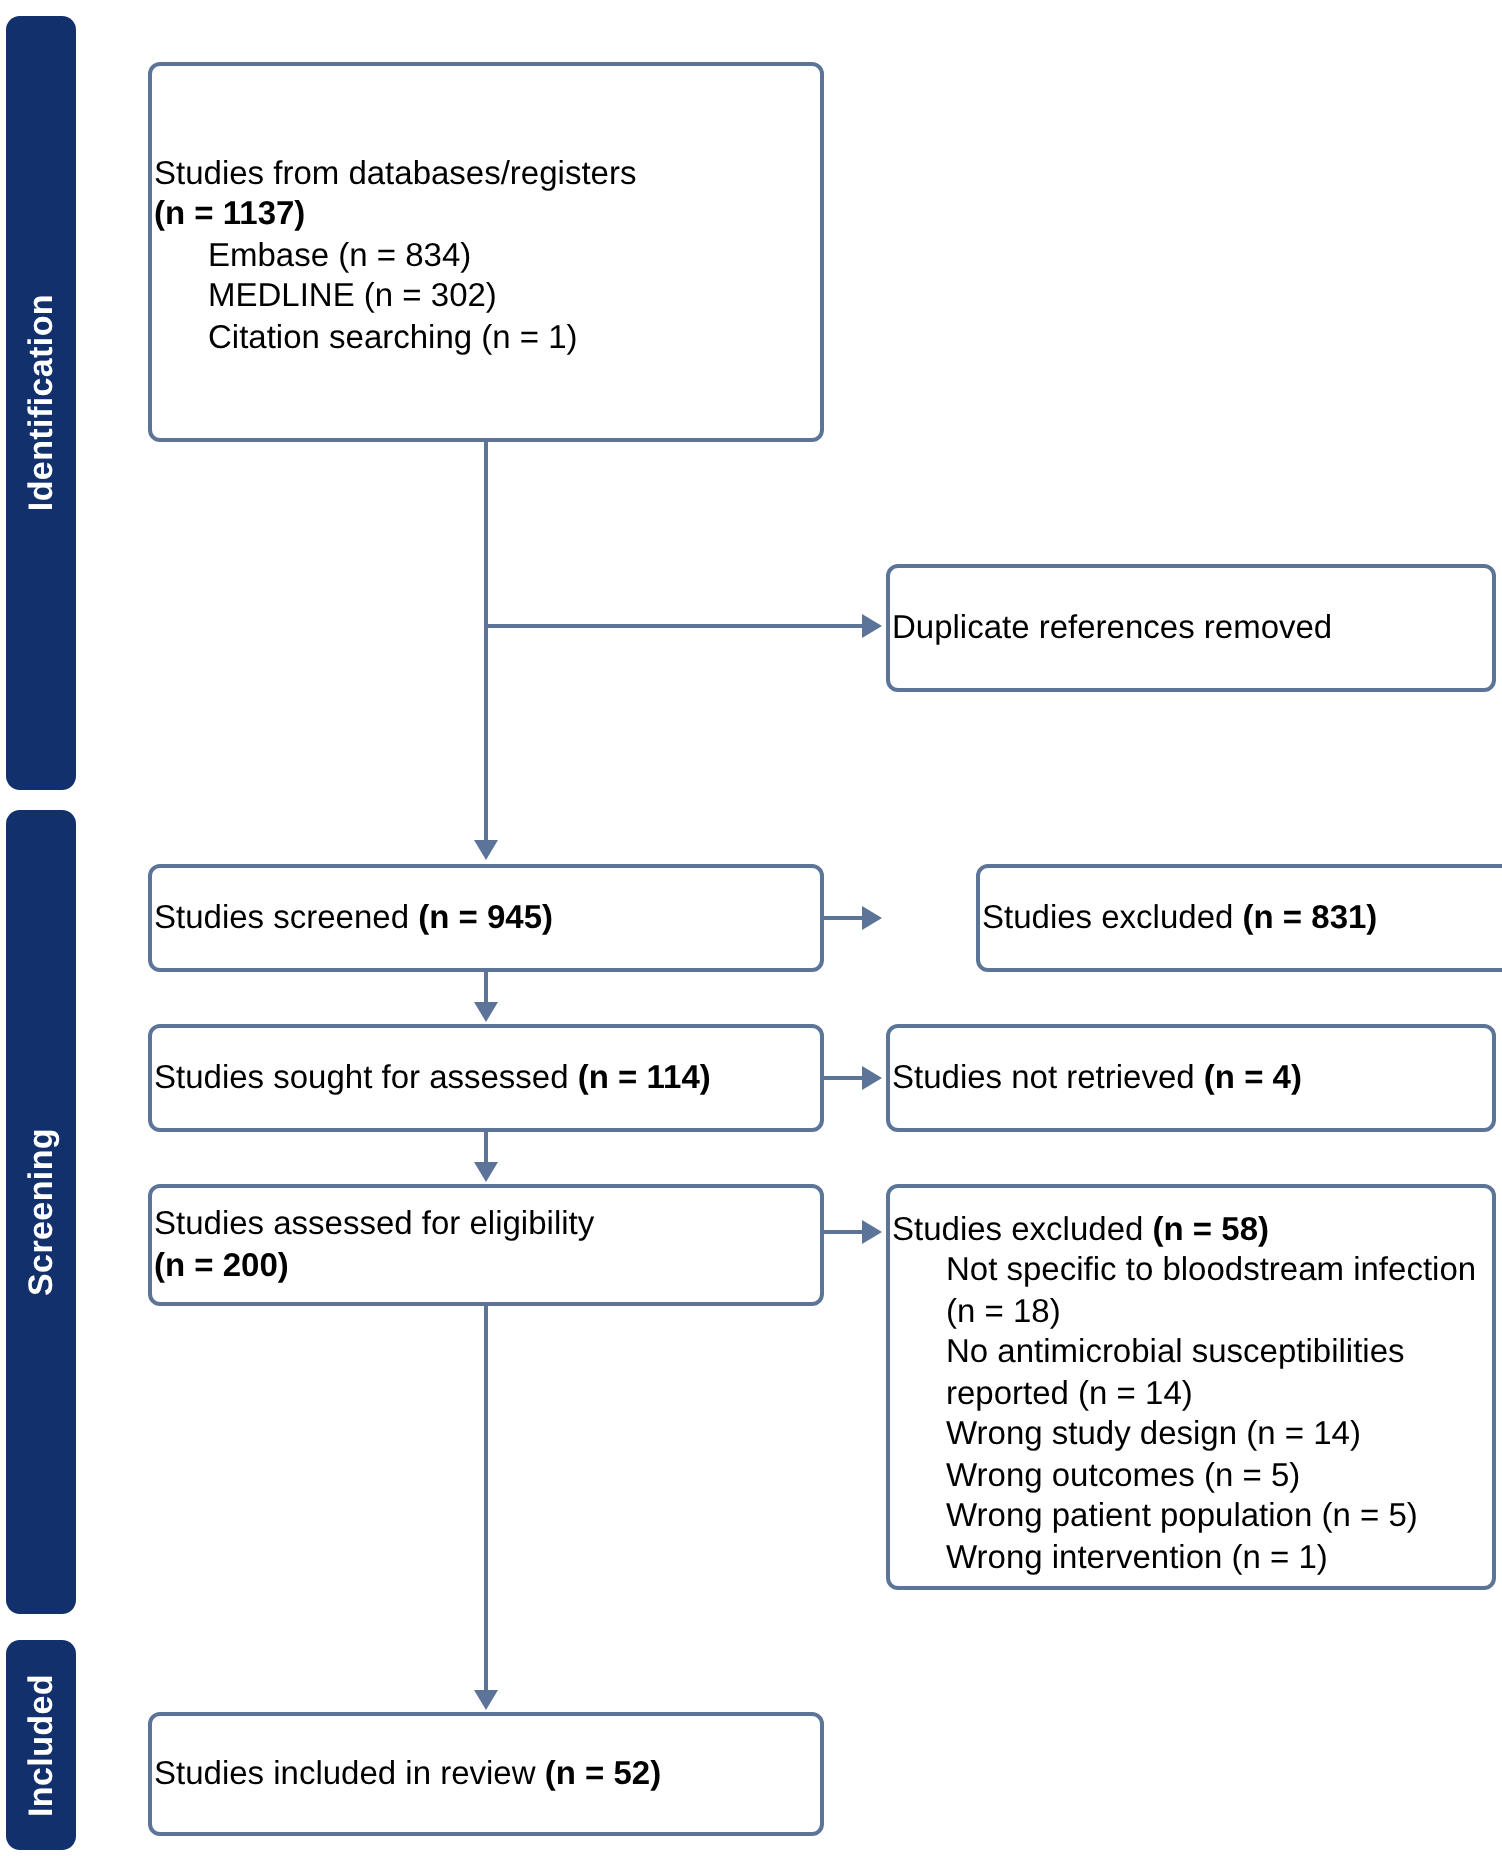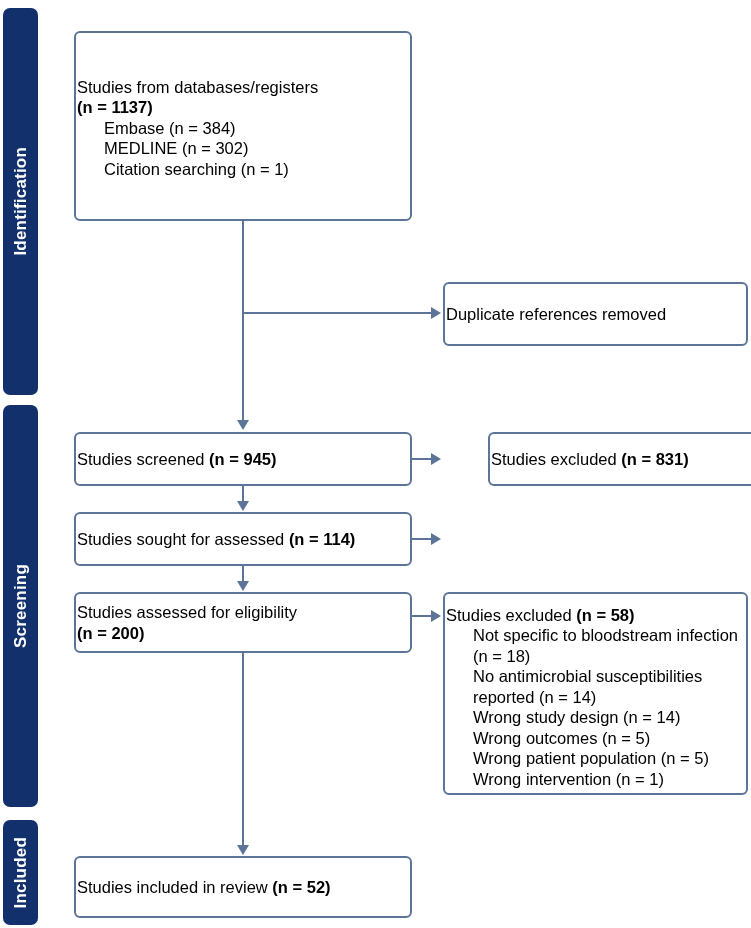--- a/index.html
+++ b/index.html
@@ -110,21 +110,21 @@
     <span class="phase-label">Screening</span>
   </div>
 
   <div class="phase-bar" style="left:3px; top:820px; width:35px; height:105px;">
     <span class="phase-label">Included</span>
   </div>
 
   <div class="box top-align" style="left:74px; top:31px; width:338px; height:190px; padding-top:44px;">
     <div class="line">Studies from databases/registers</div>
     <div class="line"><b>(n = 1137)</b></div>
-    <div class="line sub">Embase (n = 384)</div>
+    <div class="line sub">Embase (n = 834)</div>
     <div class="line sub">MEDLINE (n = 302)</div>
     <div class="line sub">Citation searching (n = 1)</div>
   </div>
 
   <div class="vline" style="left:242px; top:221px; width:2px; height:200px;"></div>
   <div class="arrow-down" style="left:237px; top:420px;"></div>
 
   <div class="hline" style="left:242px; top:312px; width:190px;"></div>
   <div class="arrow-right" style="left:431px; top:307px;"></div>
 
@@ -146,20 +146,23 @@
   <div class="vline" style="left:242px; top:486px; width:2px; height:17px;"></div>
   <div class="arrow-down" style="left:237px; top:501px;"></div>
 
   <div class="box" style="left:74px; top:512px; width:338px; height:54px;">
     <div class="line"><span>Studies sought for assessed </span><b>(n = 114)</b></div>
   </div>
 
   <div class="hline" style="left:412px; top:538px; width:21px;"></div>
   <div class="arrow-right" style="left:431px; top:533px;"></div>
 
+  <div class="box" style="left:443px; top:512px; width:305px; height:54px;">
+    <div class="line"><span>Studies not retrieved </span><b>(n = 4)</b></div>
+  </div>
 
   <div class="vline" style="left:242px; top:566px; width:2px; height:17px;"></div>
   <div class="arrow-down" style="left:237px; top:581px;"></div>
 
   <div class="box" style="left:74px; top:592px; width:338px; height:61px;">
     <div class="line">Studies assessed for eligibility</div>
     <div class="line"><b>(n = 200)</b></div>
   </div>
 
   <div class="hline" style="left:412px; top:615px; width:21px;"></div>

